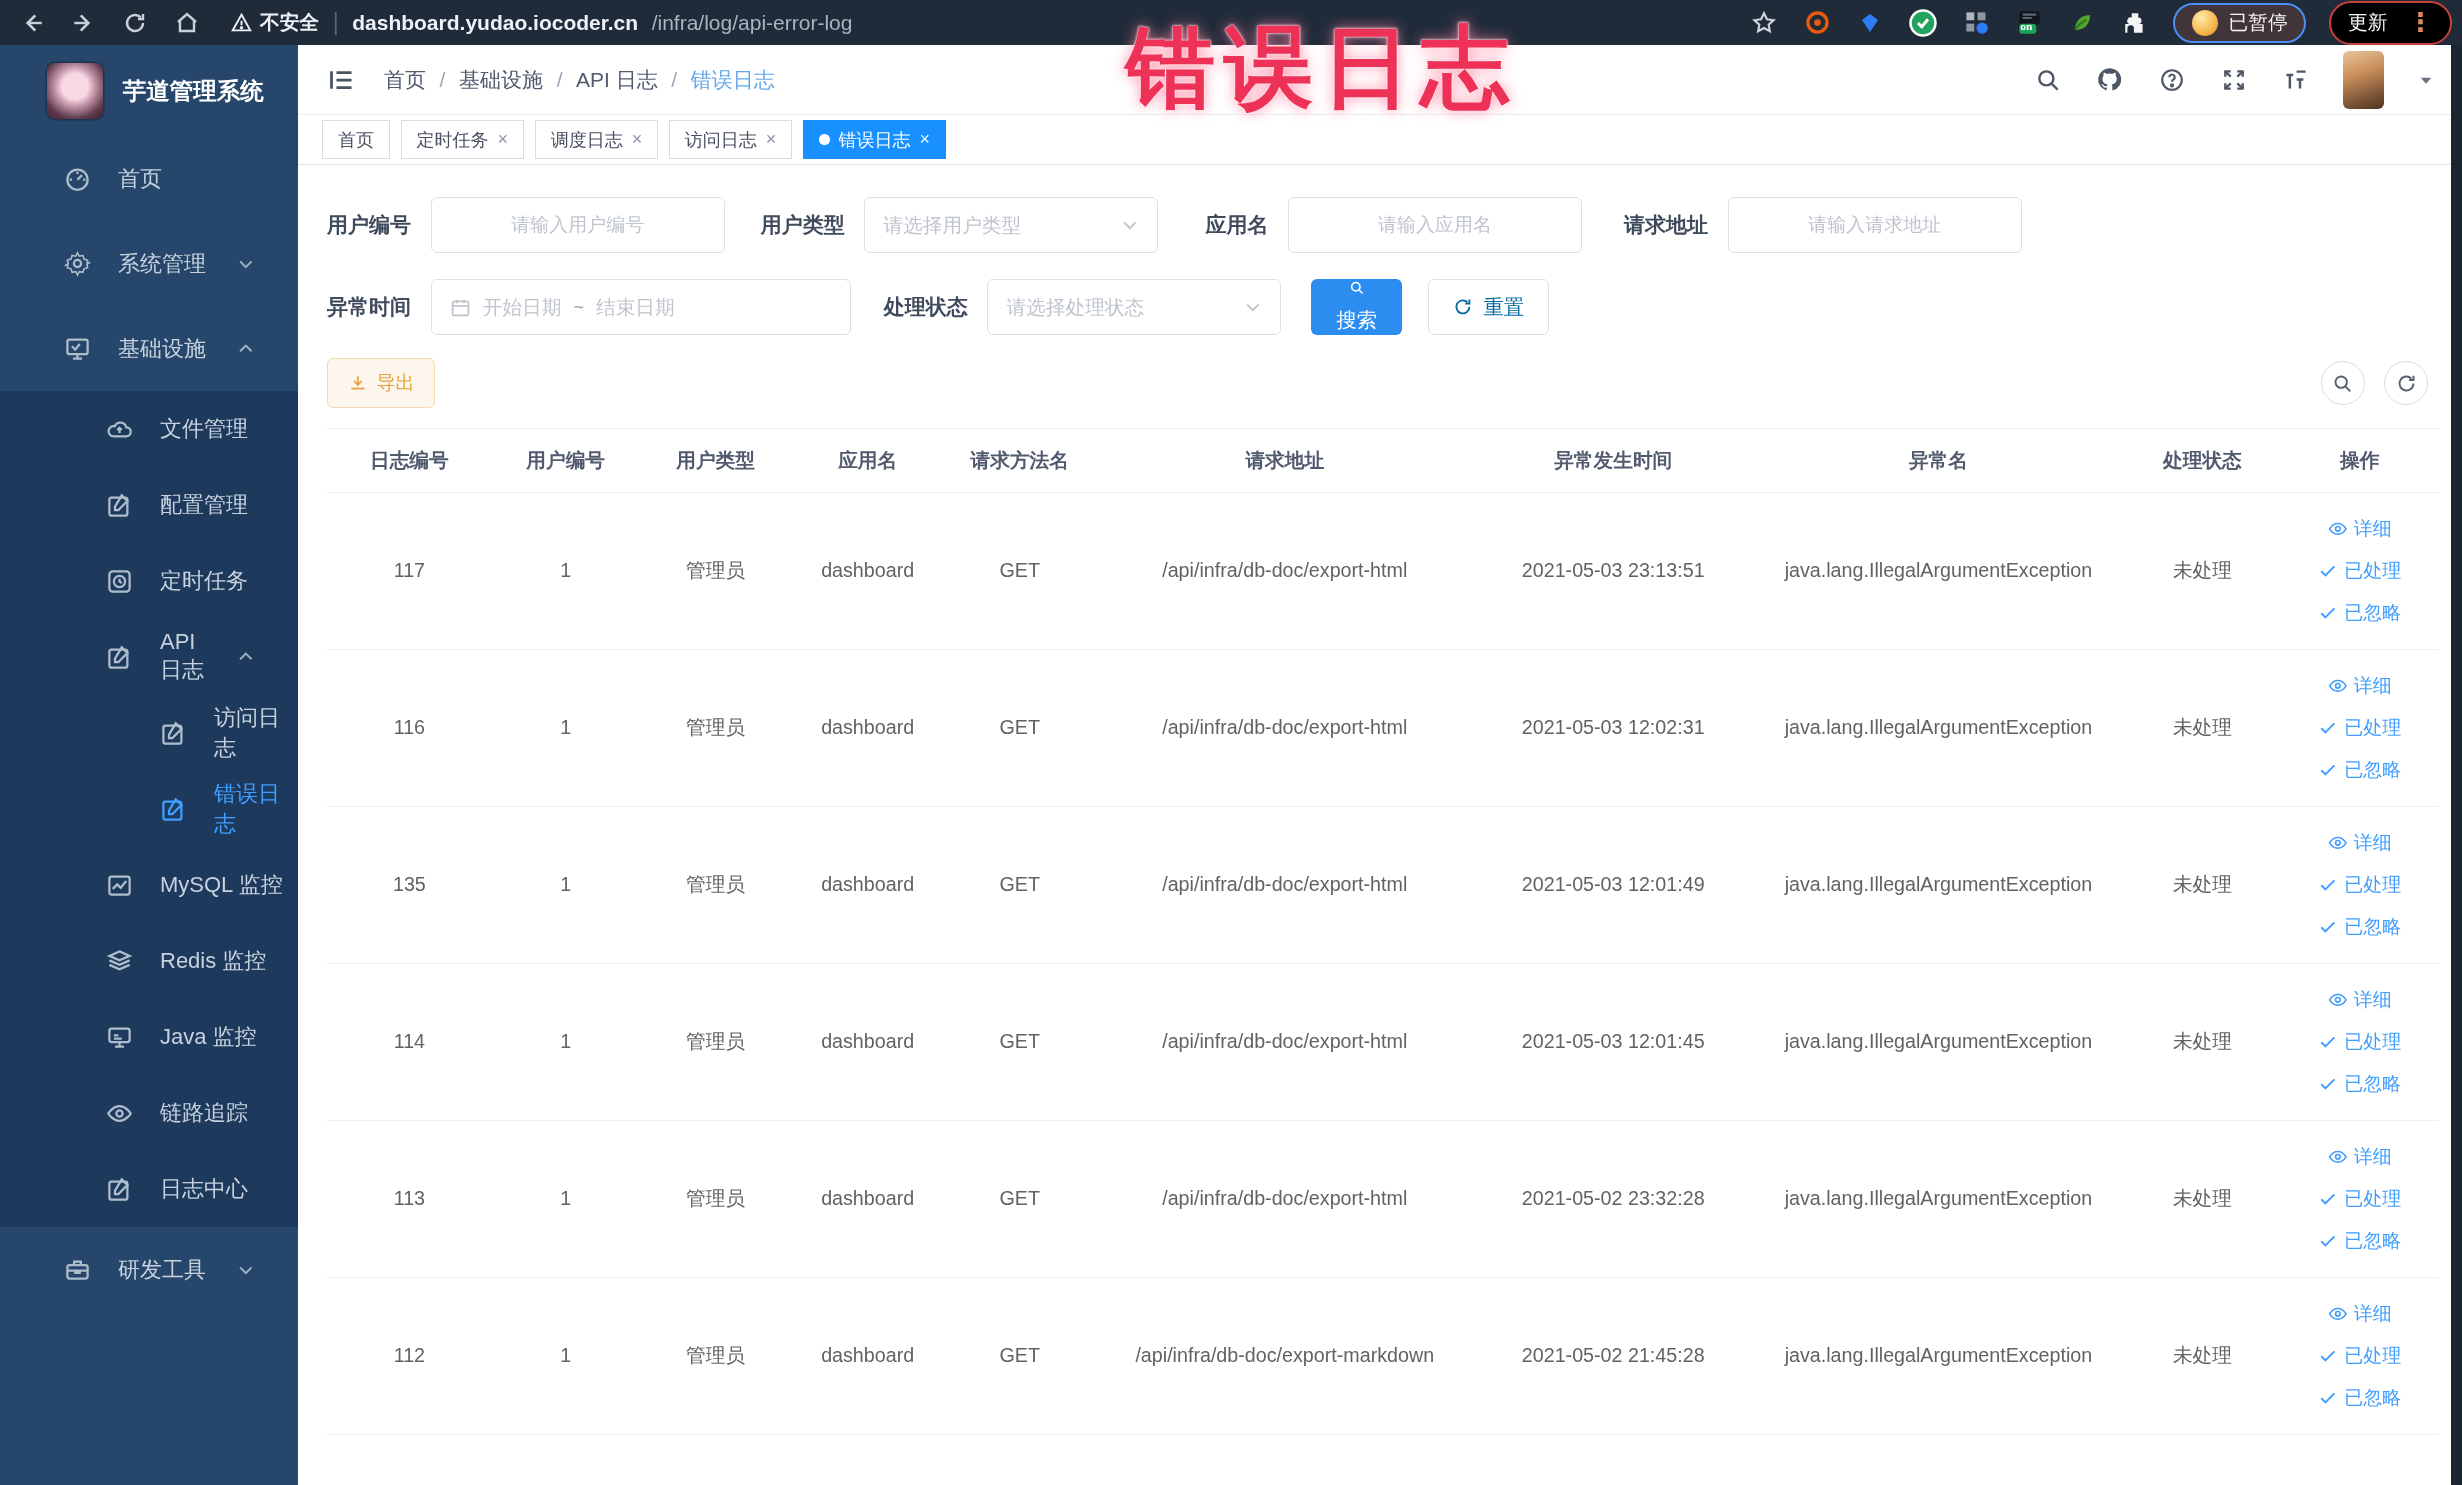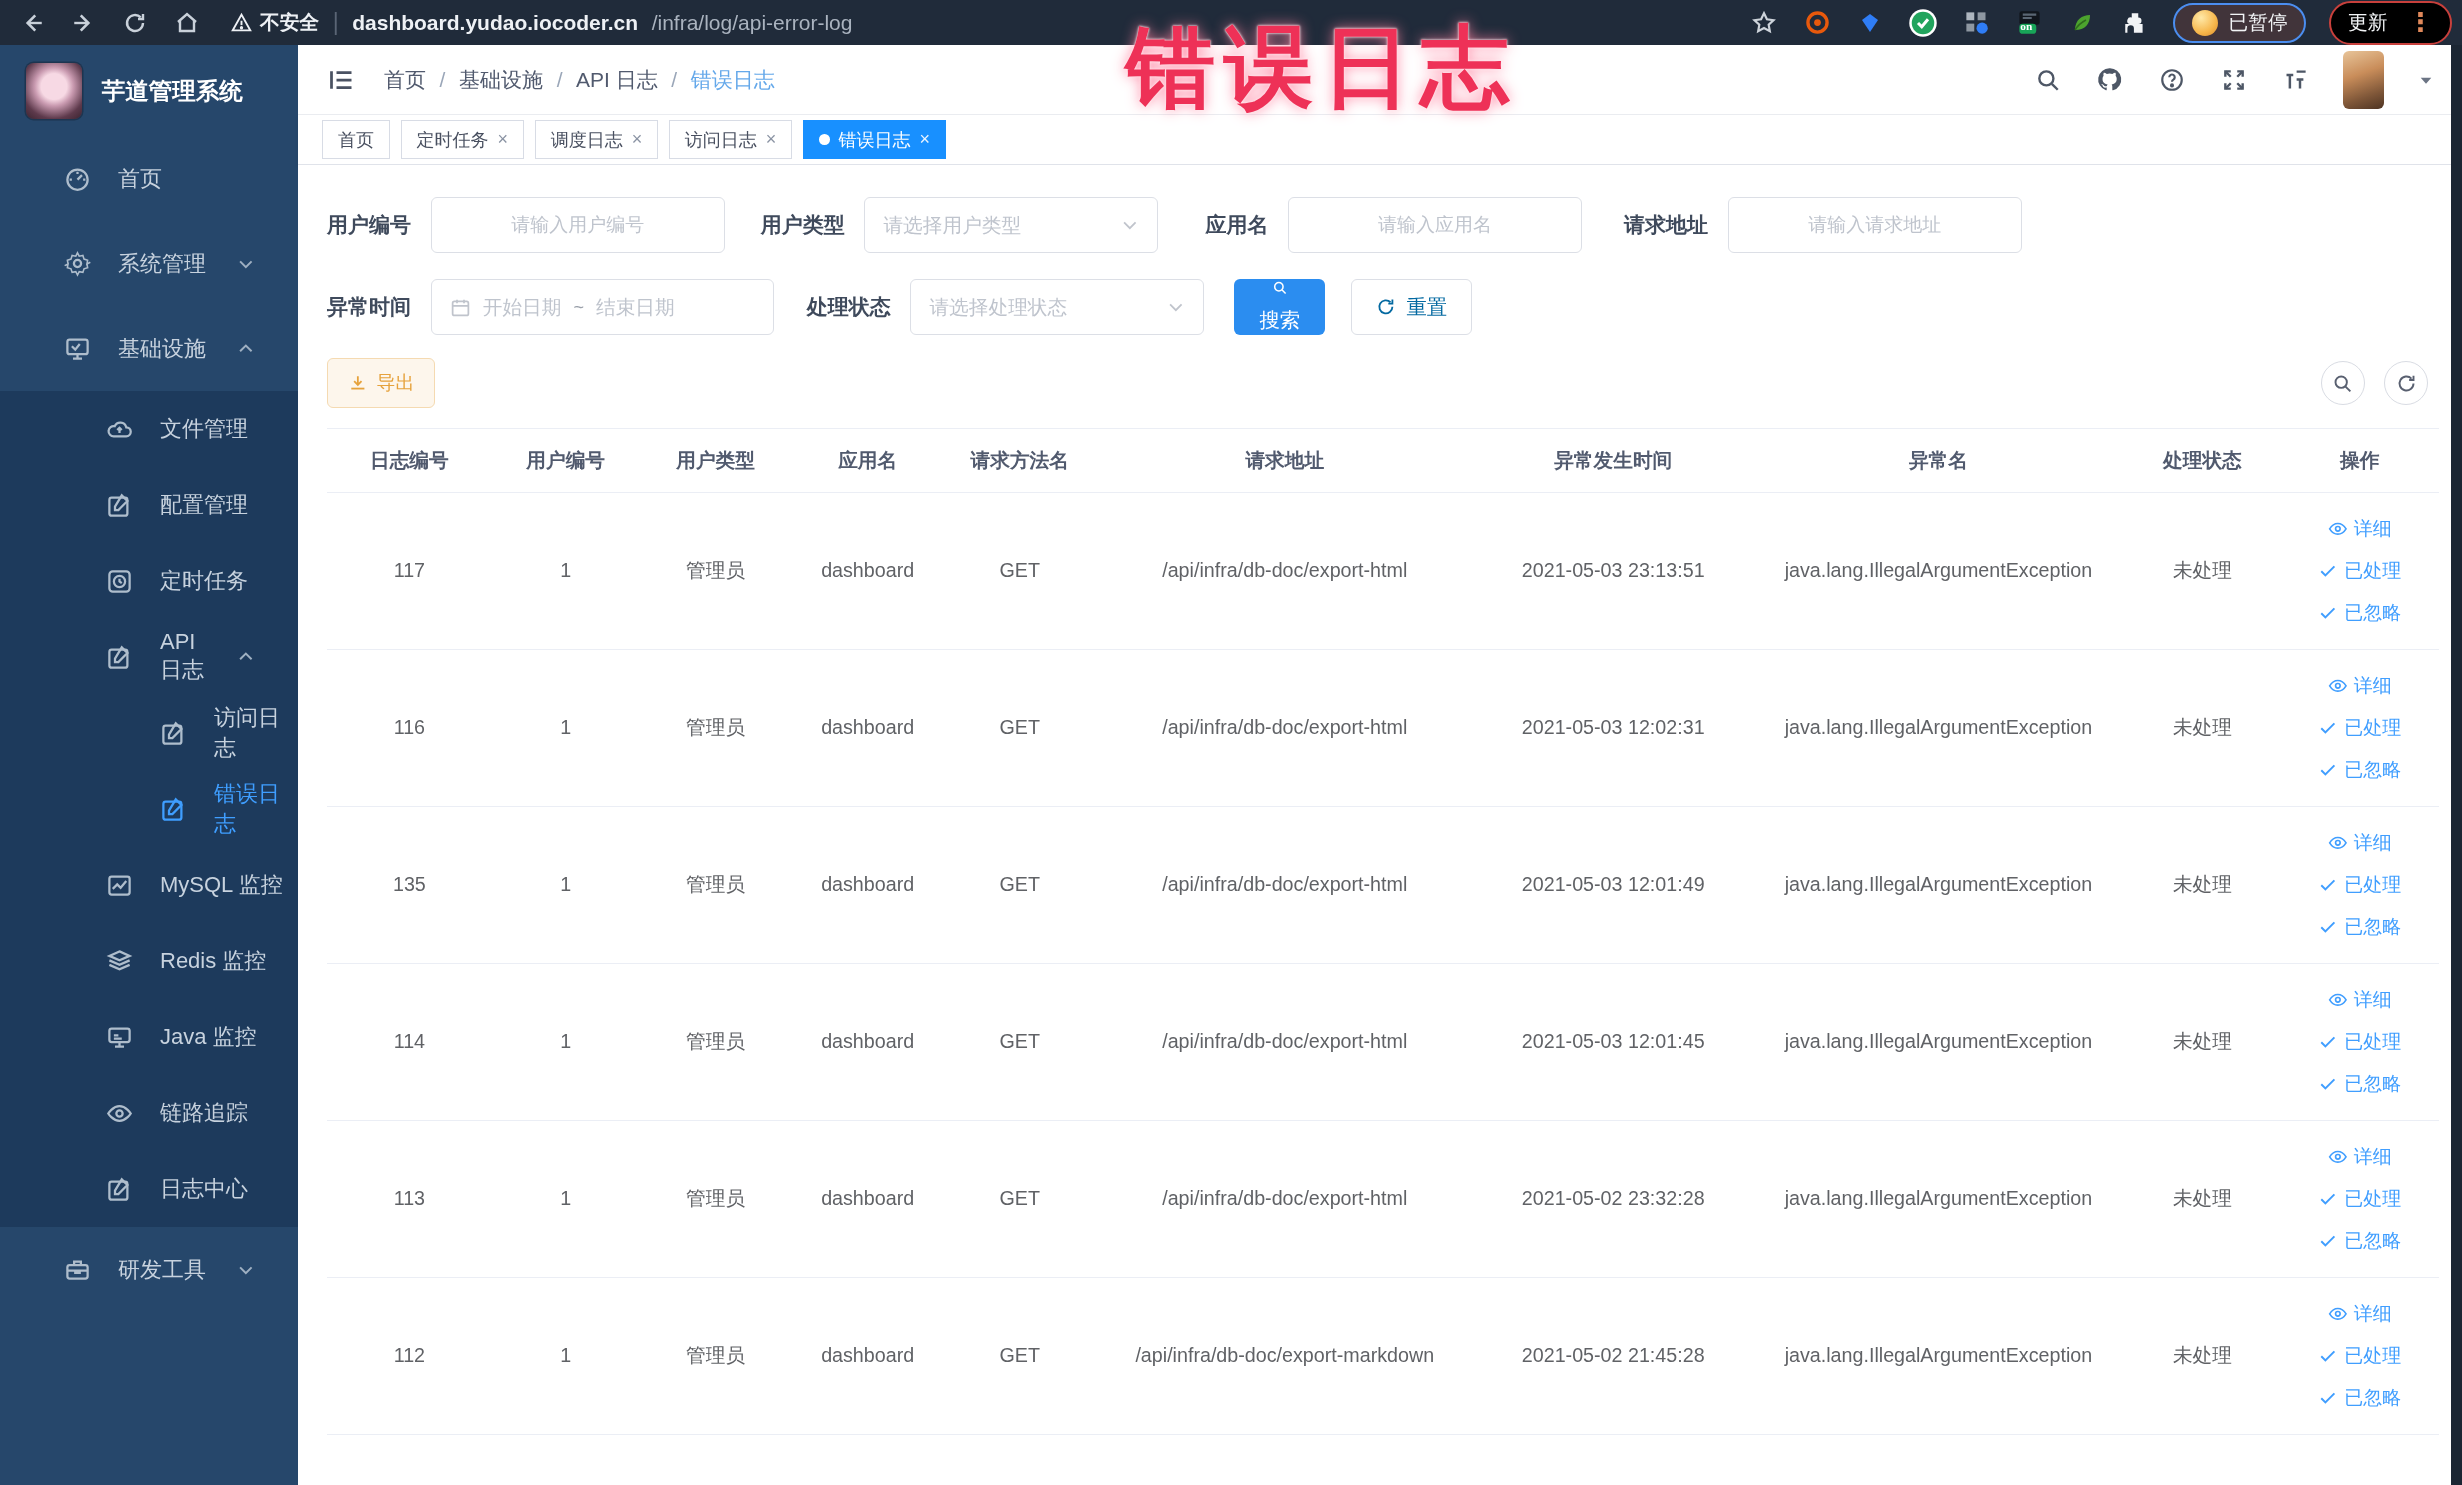--- a/index.html
+++ b/index.html
@@ -20,21 +20,21 @@
   .pill.paused { border:2.3px solid #4b8ef0; background:#41343a; }
   .pill.update { border:2.3px solid #c8403c; background:#000000;gap:20px; }
   .emoji-dot { width:26px; height:26px; border-radius:50%; background:radial-gradient(circle at 35% 30%,#ffe9a8,#f6b64b 60%,#d98a2b); }
   .kebab { color:#e0885a; font-size:26px; font-weight:700; letter-spacing:0; }
 
   
   .app { display:flex; height:1440px; }
 
   
   .sidebar { width:298px; flex-shrink:0; background:#26476b; color:#c7d2de; }
-  .logo-row { height:91px; display:flex; align-items:center; gap:19.7px; padding-left:26px; }
+  .logo-row { height:91px; display:flex; align-items:center; gap:19.7px; padding-left:47px; }
   .logo-img { width:56px; height:56px; border-radius:7.6px; background:radial-gradient(circle at 50% 42%,#f7d9e4 0 30%,#c99ab0 45%,#5e3a4c 75%,#3a2430); box-shadow:0 0 0 1.5px #1d3550; }
   .logo-title { font-size:23.5px; font-weight:700; color:#fff; white-space:nowrap; }
   .m-item { display:flex; align-items:center; gap:27px; font-size:22px; cursor:pointer; }
   .m-item.lvl1 { height:85px; padding-left:64px; }
   .m-item .mi { width:27px; height:27px; color:#aebdcc; flex-shrink:0; }
   .m-item .chev { margin-left:auto; margin-right:42px; color:#9fb0c2; }
   .submenu { background:#1d3a5c; }
   .submenu .m-item { height:76px; padding-left:106px; }
   .submenu .m-item.lvl3 { padding-left:160px; }
   .m-item.active { color:#3f9eff; }
@@ -64,21 +64,21 @@
   .content { flex:1; padding:32px 23px 0 29px; background:#fff; }
   .f-row { display:flex; align-items:center; margin-bottom:26px; }
   .f-label { font-size:21px; font-weight:700; color:#3f4a5c; margin-right:19.7px; white-space:nowrap; }
   .f-input { height:56px; border:1.5px solid #dcdfe6; border-radius:6px; background:#fff; display:flex; align-items:center; padding:0 18px; }
   .f-input input { border:none; outline:none; width:100%; font-size:19px; color:#606266; font-family:inherit; background:transparent;text-align:center; }
   .f-input input::placeholder { color:#bfc4cd; }
   .w-std { width:294px; }
   .sel-caret { color:#c0c4cc; margin-left:auto; }
   .sel-ph { font-size:19.7px; color:#bfc4cd; white-space:nowrap; }
   .gap { width:36px; flex-shrink:0; }
-  .date-box { width:343px; gap:12px;text-align:right; }
+  .date-box { width:420px; gap:12px;text-align:right; }
   .date-box .ph { font-size:19.7px; color:#bfc4cd; }
   .date-box .cal { color:#c0c4cc; }
   .date-sep { color:#9aa0aa; font-size:18px; }
   .btn { height:56px; border-radius:6px; display:flex; align-items:center; gap:10.6px; font-size:20.4px; padding:0 24px; cursor:pointer; border:1.5px solid transparent; white-space:nowrap; }
   .btn-search { background:#2b8df0; color:#fff;flex-direction:column; }
   .btn-reset { background:#fff; color:#0369a1; border-color:#dcdfe6; }
 
   .tool-row { display:flex; align-items:center; margin-bottom:19.7px;justify-content:center; }
   .btn-export { height:50px; padding:0 19.7px; font-size:19px; background:#fdf6ec; border:1.5px solid #f5dab1; color:#e6a23c; border-radius:6px; display:flex; align-items:center; gap:9px; cursor:pointer; }
   .round-btns { margin-left:auto; display:flex; gap:19.7px; margin-right:10.6px; }

